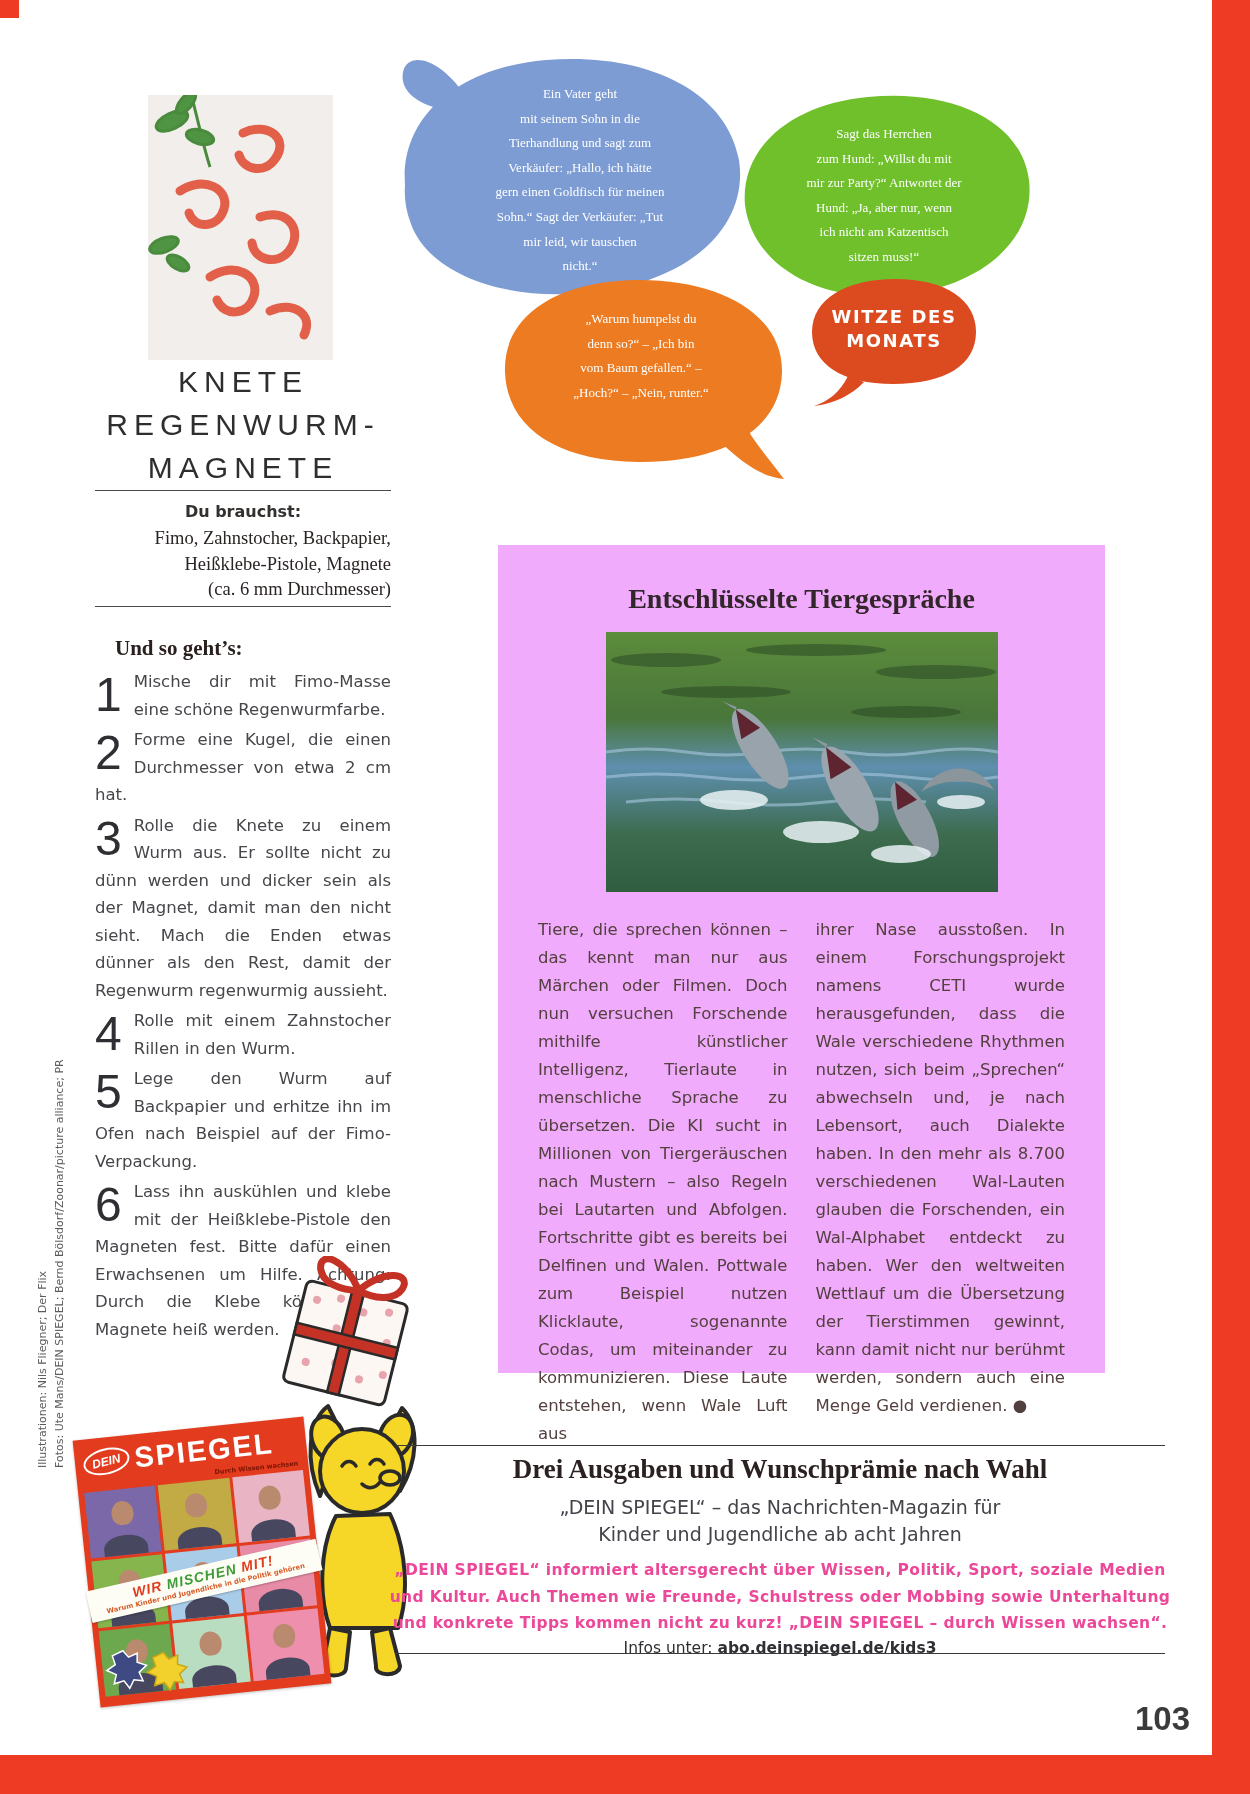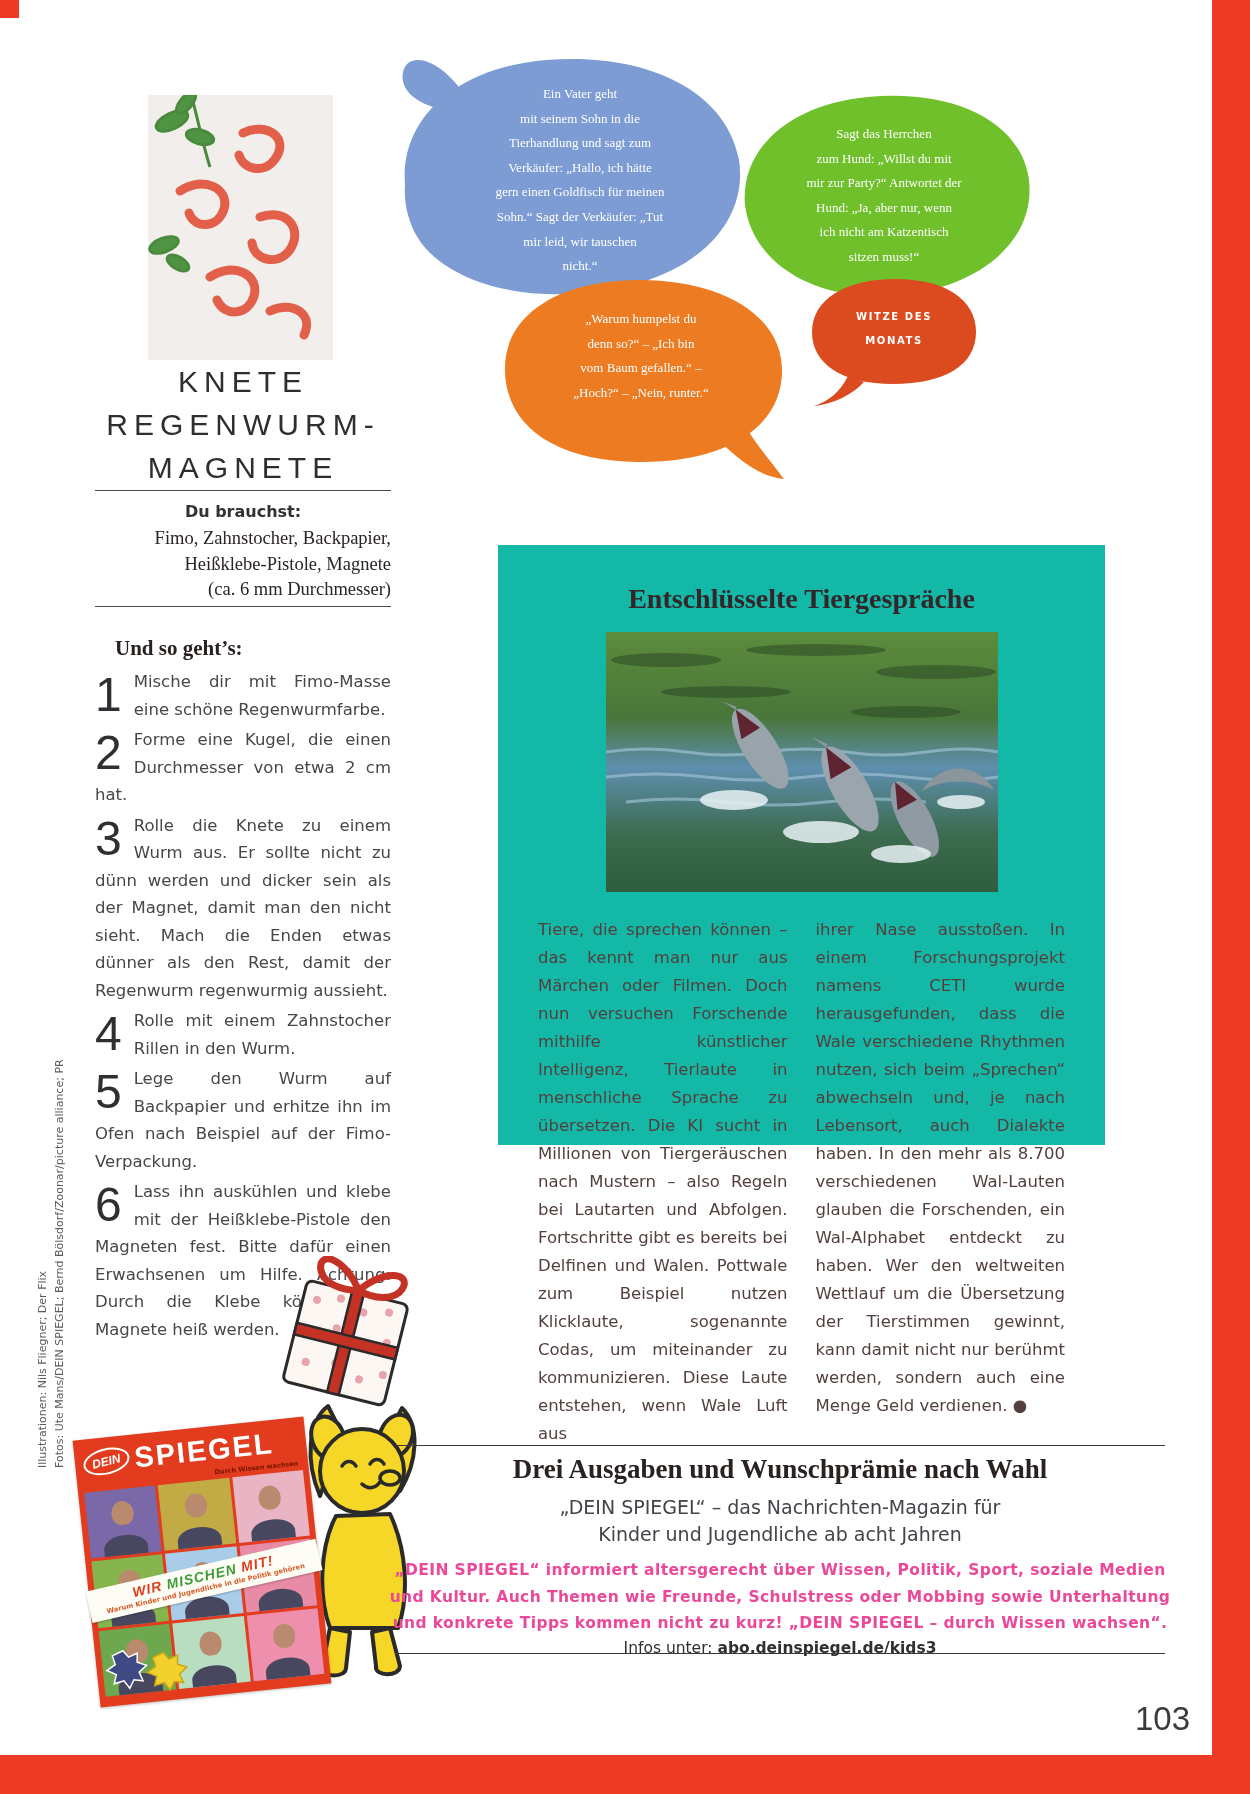--- a/index.html
+++ b/index.html
@@ -34,24 +34,24 @@
      transform-origin:0 0;font-size:11px;line-height:17px;color:#5b5b5b;}
 
   
   .bubbles-svg{position:absolute;left:0;top:0;width:1250px;height:500px;}
   .bubble-text{position:absolute;text-align:center;color:#ffffff;
      font-family:"Liberation Serif",serif;font-size:13px;line-height:24.6px;}
   .bt-blue{left:425px;top:82px;width:310px;}
   .bt-green{left:758px;top:122px;width:252px;}
   .bt-orange{left:518px;top:307px;width:246px;}
   .badge-text{position:absolute;left:818px;top:305px;width:152px;text-align:center;color:#fff;
-     font-weight:bold;font-size:10px;letter-spacing:1.6px;line-height:24px;}
-
-  
-  .panel{position:absolute;left:498px;top:545px;width:607px;height:600px;background:#14b8a6;}
+     font-weight:bold;font-size:18px;letter-spacing:1.6px;line-height:24px;}
+
+  
+  .panel{position:absolute;left:498px;top:545px;width:607px;height:828px;background:#f0abfc;}
   .panel-title{margin:38px 0 0 0;text-align:center;font-family:"Liberation Serif",serif;
      font-weight:bold;font-size:28px;color:#33262a;}
   .dolphins-photo{display:block;margin:17px auto 0 auto;width:392px;height:260px;}
   .panel-cols{display:flex;gap:28px;padding:24px 40px 0 40px;}
   .panel-col{flex:1;text-align:justify;font-size:16.5px;line-height:28px;color:#53403e;}
 
   
   .promo-rule{position:absolute;left:395px;width:770px;height:0;border-top:1.5px solid #3a3a3a;}
   .pr-top{top:1445px;} .pr-bottom{top:1653px;}
   .promo{position:absolute;left:375px;top:1454px;width:810px;text-align:center;}
@@ -90,21 +90,21 @@
      transform:rotate(-7deg);padding:3px 0 4px 0;text-align:center;z-index:3;
      box-shadow:0 1px 2px rgba(0,0,0,.25);}
   .banner-line{font-family:"Liberation Sans",sans-serif;font-weight:bold;font-style:italic;
      font-size:14px;letter-spacing:1px;}
   .bw-red{color:#e03c1e;} .bw-green{color:#3f9b35;}
   .banner-sub{font-size:6.8px;font-weight:bold;color:#d85c28;margin-top:1px;}
   .cover-badges{position:absolute;left:2px;bottom:-2px;z-index:4;}
 
   
   .page-number{position:absolute;left:1070px;top:1700px;width:120px;text-align:right;
-     font-family:"Liberation Sans",sans-serif;font-weight:400;font-size:33px;color:#3b3b3b;}
+     font-family:"Liberation Sans",sans-serif;font-weight:700;font-size:33px;color:#3b3b3b;}
 </style>
 </head>
 <body>
 
 <div class="page">
 
   <div class="frame-right"></div>
   <div class="frame-bottom"></div>
   <div class="corner-mark"></div>
 

